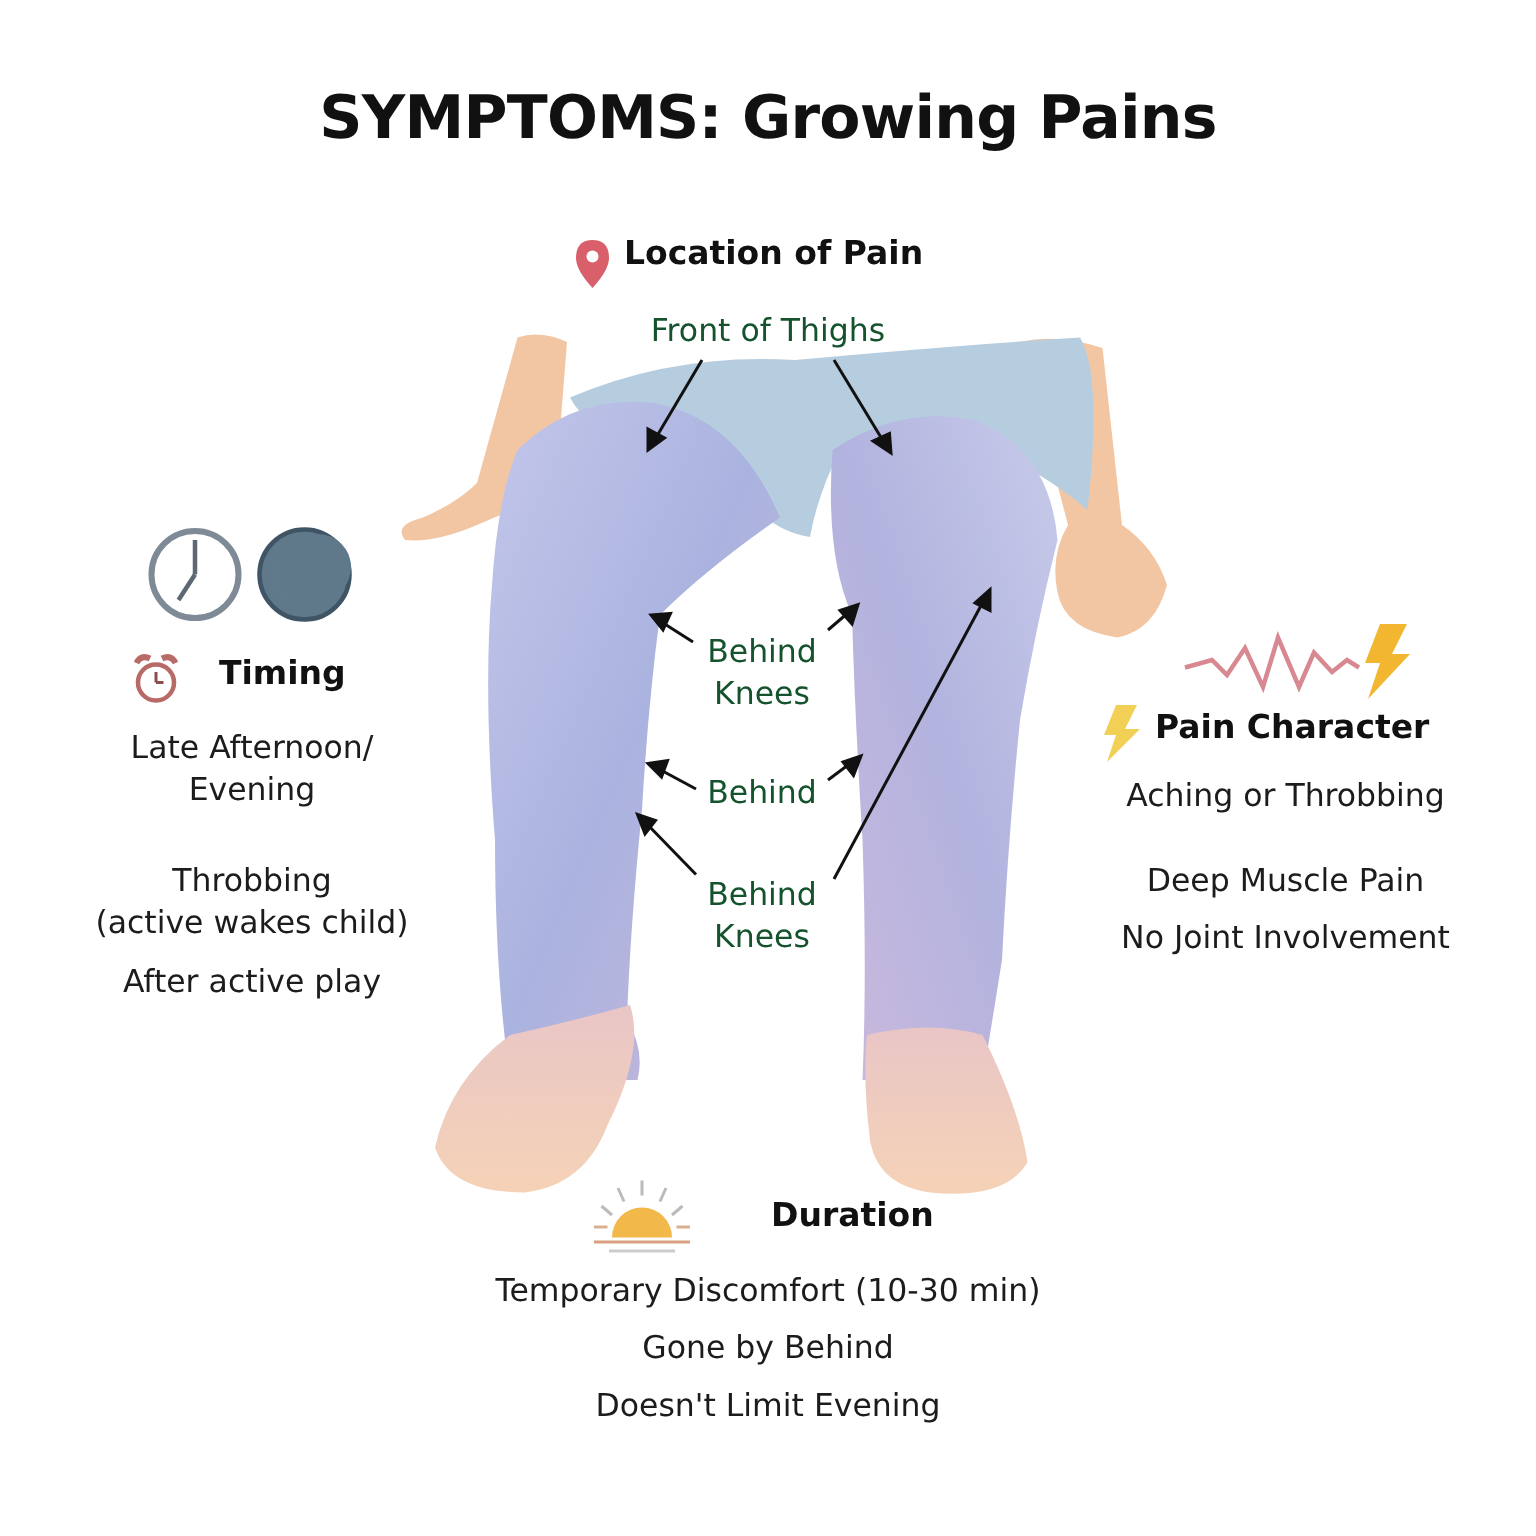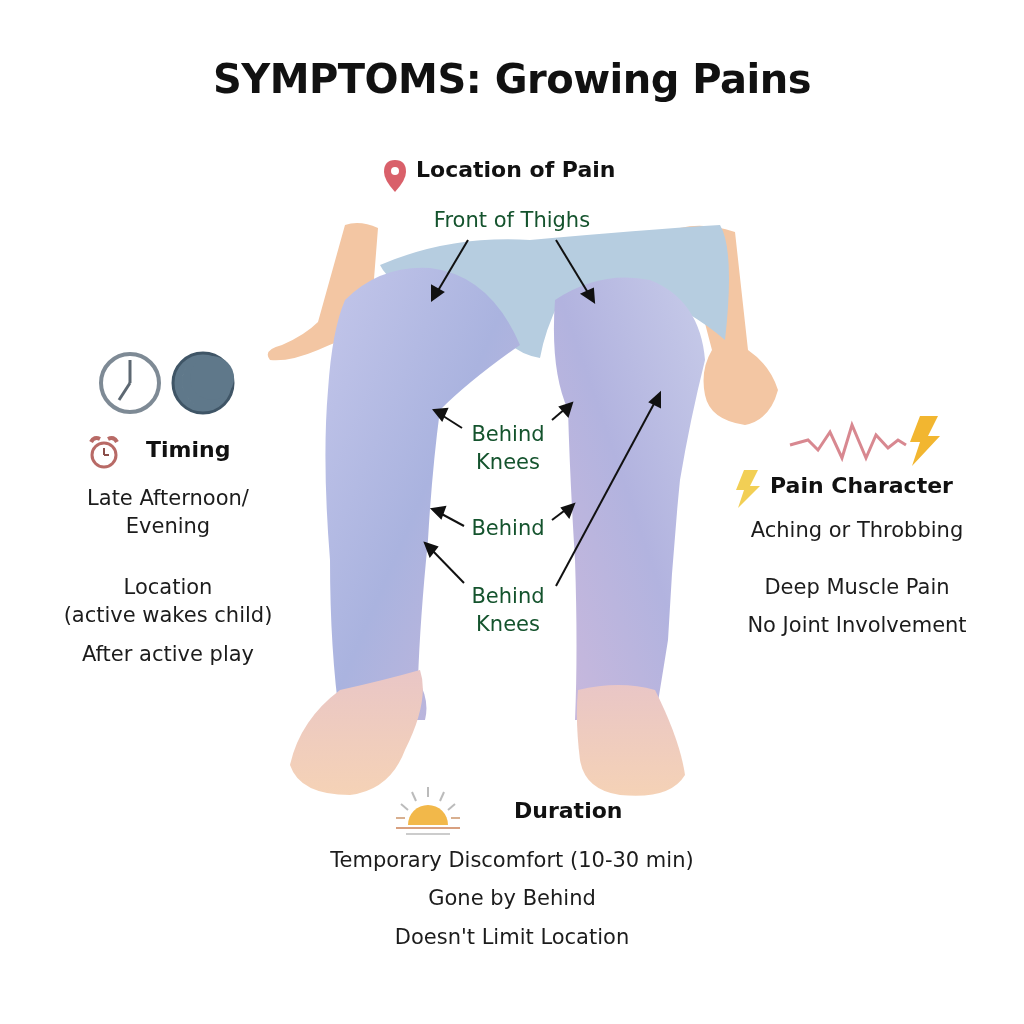--- a/index.html
+++ b/index.html
@@ -123,29 +123,29 @@
 <div class="abs lbl" style="left:458px; top:448px; width:100px;">Knees</div>
 <div class="abs lbl" style="left:458px; top:514px; width:100px;">Behind</div>
 <div class="abs lbl" style="left:458px; top:582px; width:100px;">Behind</div>
 <div class="abs lbl" style="left:458px; top:610px; width:100px;">Knees</div>
 
 <div class="abs sec-head" style="left:130px; top:437px;margin-left:16px;">
   <span>Timing</span>
 </div>
 <div class="abs txt" style="left:48px; top:484px; width:240px;">Late Afternoon/</div>
 <div class="abs txt" style="left:48px; top:512px; width:240px;">Evening</div>
-<div class="abs txt" style="left:48px; top:573px; width:240px;">Location</div>
+<div class="abs txt" style="left:48px; top:573px; width:240px;">Throbbing</div>
 <div class="abs txt" style="left:48px; top:601px; width:240px;">(active wakes child)</div>
 <div class="abs txt" style="left:48px; top:640px; width:240px;">After active play</div>
 
 <div class="abs sec-head" style="left:770px; top:473px;">
   <span>Pain Character</span>
 </div>
 <div class="abs txt" style="left:729px; top:516px; width:256px;">Aching or Throbbing</div>
 <div class="abs txt" style="left:729px; top:573px; width:256px;">Deep Muscle Pain</div>
 <div class="abs txt" style="left:729px; top:611px; width:256px;">No Joint Involvement</div>
 
 <div class="abs sec-head" style="left:470px; top:798px;margin-left:44px;">
   <span>Duration</span>
 </div>
 <div class="abs txt" style="left:300px; top:846px; width:424px;">Temporary Discomfort (10-30 min)</div>
 <div class="abs txt" style="left:300px; top:884px; width:424px;">Gone by Behind</div>
-<div class="abs txt" style="left:300px; top:923px; width:424px;">Doesn't Limit Location</div>
+<div class="abs txt" style="left:300px; top:923px; width:424px;">Doesn't Limit Evening</div>
 
 </body></html>

